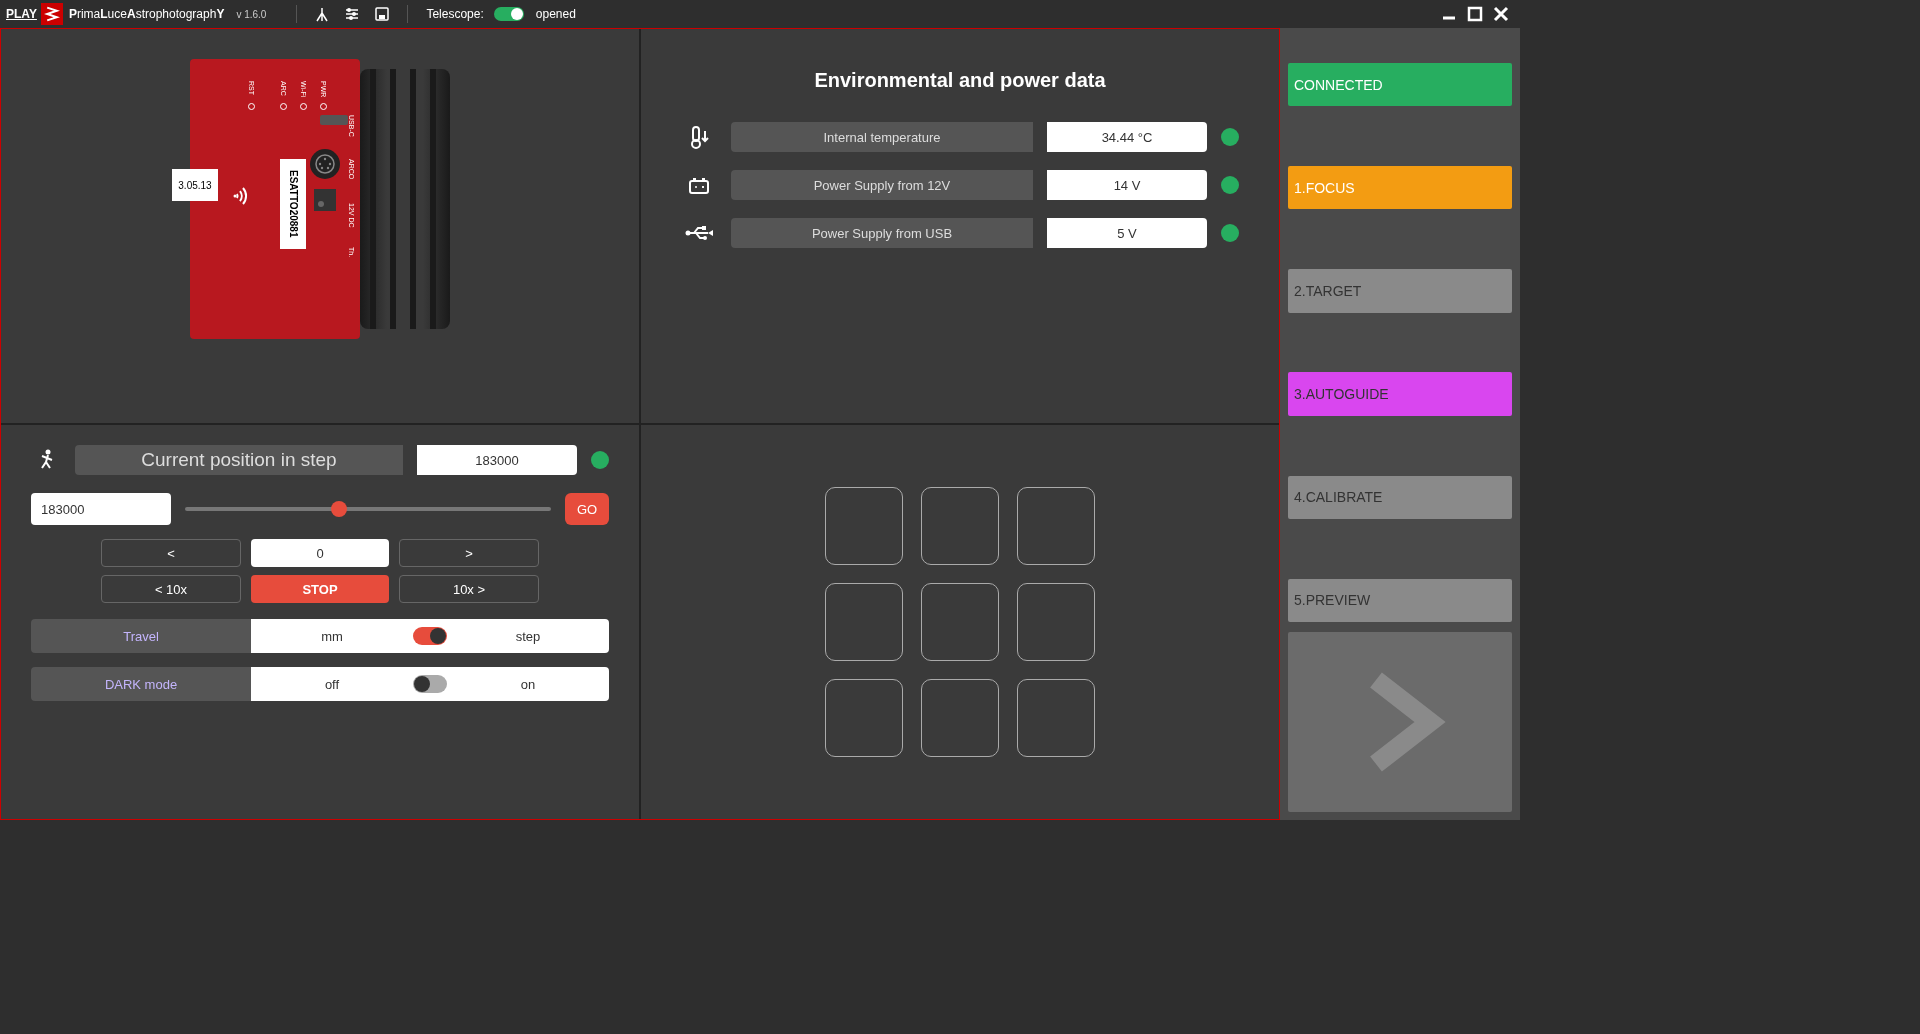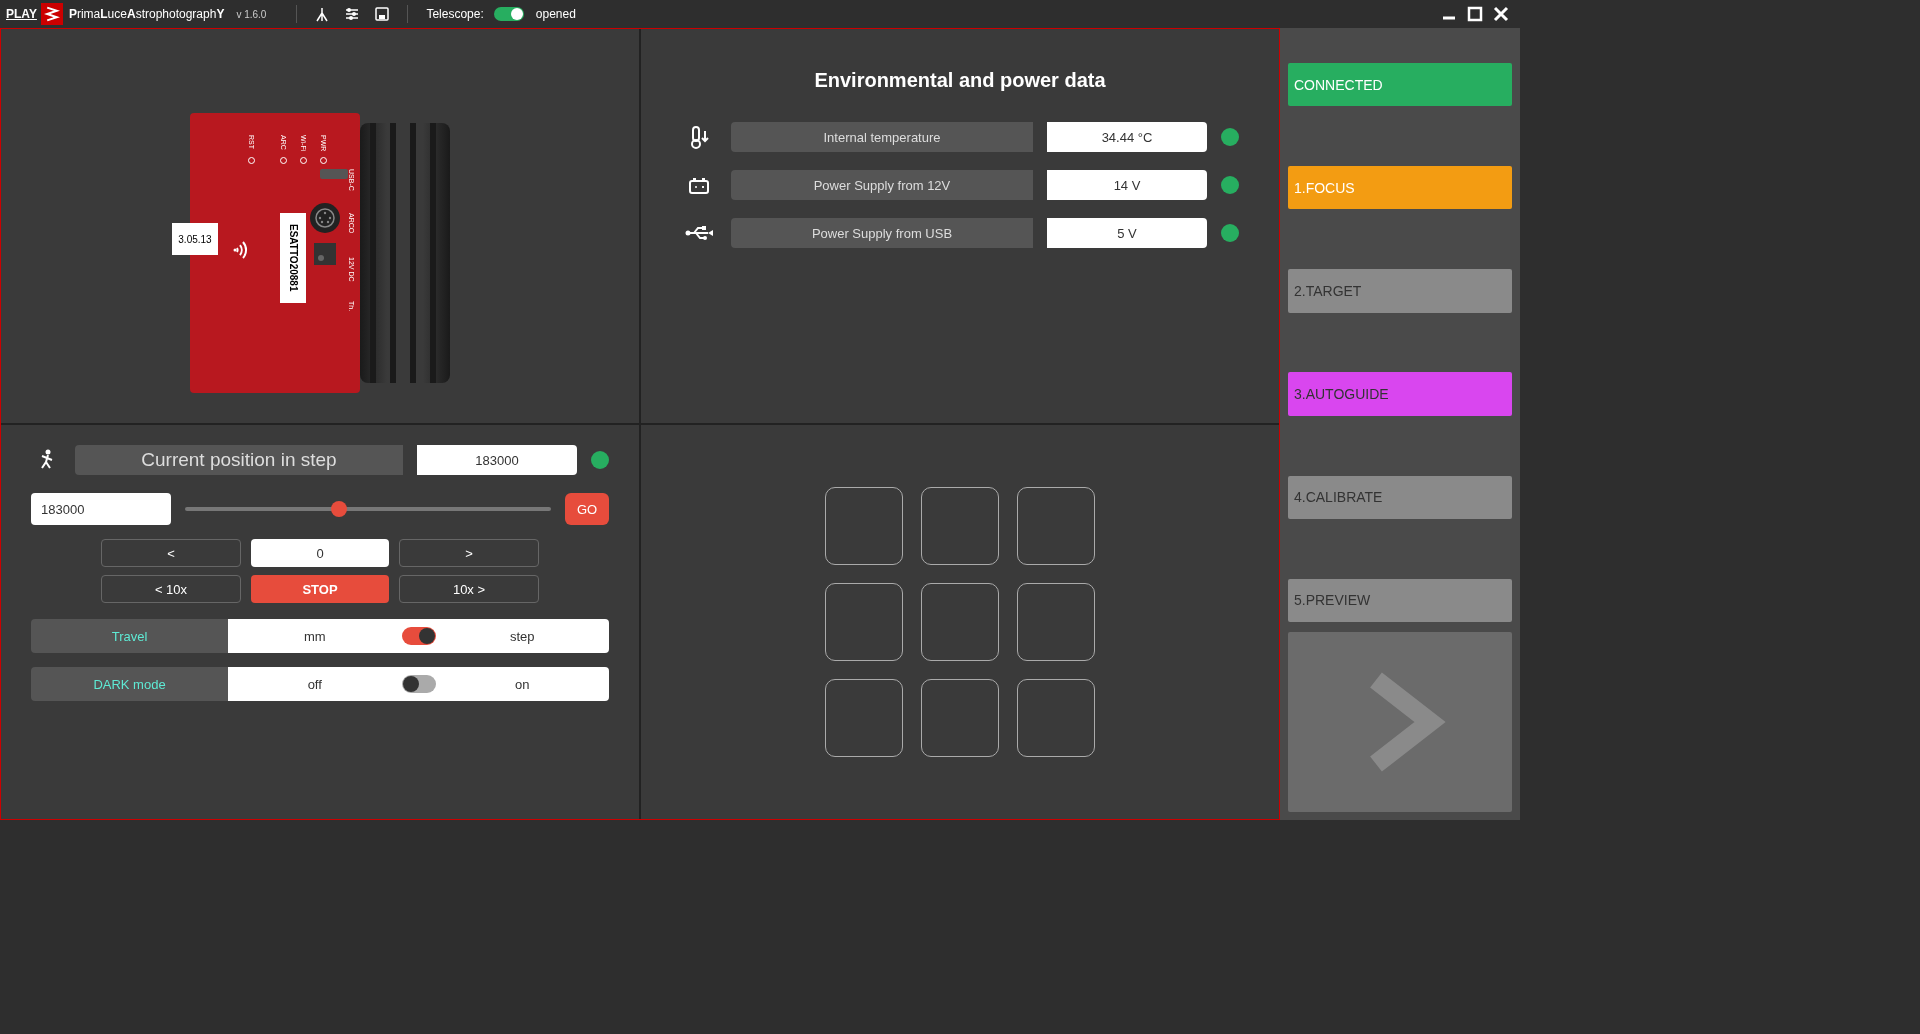--- a/index.html
+++ b/index.html
@@ -21,21 +21,21 @@
 .titlebar .state { margin-left: 12px; }
 .titlebar .spacer { flex: 1; }
 .titlebar .winbtn { width: 26px; height: 26px; display: flex; align-items: center; justify-content: center; cursor: pointer; }
 
 
 .main { display: flex; height: calc(100% - 28px); }
 .content { flex: 1; border: 1px solid #c00; display: grid; grid-template-columns: 1fr 1fr; grid-template-rows: 1fr 1fr; gap: 2px; background: #222; }
 .content > div { background: #3a3a3a; padding: 20px; position: relative; }
 
 
-.q1 { display: flex; align-items: flex-end; justify-content: center; }
+.q1 { display: flex; align-items: flex-start; justify-content: center; }
 .device { width: 280px; height: 300px; position: relative; }
 .device .body { width: 170px; height: 280px; background: #b8181f; position: absolute; left: 10px; top: 10px; border-radius: 4px; }
 .device .body .lbl { position: absolute; font-size: 7px; color: #fff; }
 .device .body .dot { width: 7px; height: 7px; border: 1px solid #fff; border-radius: 50%; position: absolute; }
 .device .id { position: absolute; left: 100px; top: 110px; width: 26px; height: 90px; background: #fff; color: #000; writing-mode: vertical-rl; text-align: center; font-size: 10px; display: flex; align-items: center; justify-content: center; font-weight: bold; }
 .device .ver { position: absolute; left: -8px; top: 120px; width: 46px; height: 32px; background: #fff; color: #000; font-size: 10px; display: flex; align-items: center; justify-content: center; }
 .device .wifi { position: absolute; left: 50px; top: 130px; color: #fff; font-size: 22px; transform: rotate(90deg); }
 .device .connector { width: 30px; height: 30px; background: #222; border-radius: 50%; position: absolute; left: 130px; top: 100px; display:flex;align-items:center;justify-content:center; }
 .device .smallbox { width: 22px; height: 22px; background: #333; position: absolute; left: 134px; top: 140px; }
 .device .smallbox2 { width: 28px; height: 10px; background: #555; border-radius:2px; position: absolute; left: 140px; top: 66px; }
@@ -66,21 +66,21 @@
 .slider-row .slider { flex: 1; height: 4px; background: #777; position: relative; border-radius: 2px; }
 .slider-row .slider .thumb { width: 16px; height: 16px; background: #e74c3c; border-radius: 50%; position: absolute; top: -6px; left: 40%; }
 .slider-row .go { width: 44px; height: 32px; background: #e74c3c; color: #fff; border-radius: 6px; display: flex; align-items: center; justify-content: center; font-size: 13px; cursor: pointer; }
 
 .btn-row { display: flex; gap: 10px; padding: 0 80px; margin-bottom: 8px; }
 .btn-row .btn { flex: 1; height: 28px; border: 1px solid #666; border-radius: 4px; display: flex; align-items: center; justify-content: center; font-size: 13px; cursor: pointer; }
 .btn.white { background: #fff; color: #333; border: none; }
 .btn.red { background: #e74c3c; color: #fff; border: none; font-weight: bold; }
 
 .toggle-row { display: flex; margin-top: 16px; padding: 0 10px; height: 34px; }
-.toggle-row .lbl { width: 197px; background: #555; color: #5eead4; display: flex; align-items: center; justify-content: center; font-size: 13px; border-top-left-radius: 4px; border-bottom-left-radius: 4px; }
+.toggle-row .lbl { width: 220px; background: #555; color: #c4b5fd; display: flex; align-items: center; justify-content: center; font-size: 13px; border-top-left-radius: 4px; border-bottom-left-radius: 4px; }
 .toggle-row .toggle-body { flex: 1; background: #fff; display: flex; align-items: center; border-top-right-radius: 4px; border-bottom-right-radius: 4px; position: relative; }
 .toggle-row .opt { flex: 1; text-align: center; color: #333; font-size: 13px; }
 .toggle-row .sw { width: 34px; height: 18px; border-radius: 10px; position: relative; }
 .toggle-row .sw .knob { width: 16px; height: 16px; background: #333; border-radius: 50%; position: absolute; top: 1px; }
 .sw.on { background: #e74c3c; } .sw.on .knob { right: 1px; }
 .sw.off { background: #aaa; } .sw.off .knob { left: 1px; }
 
 
 .q4 { display: flex; align-items: center; justify-content: center; }
 .grid3 { display: grid; grid-template-columns: repeat(3, 78px); grid-template-rows: repeat(3, 78px); gap: 18px; }

